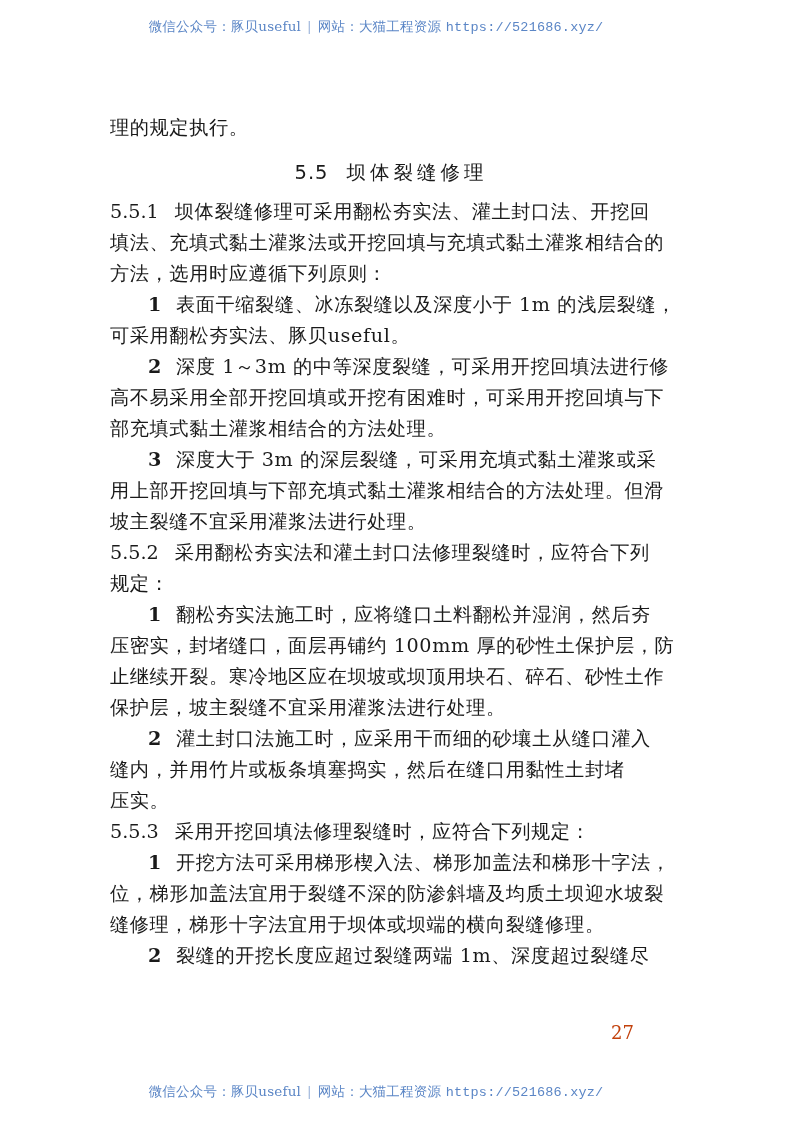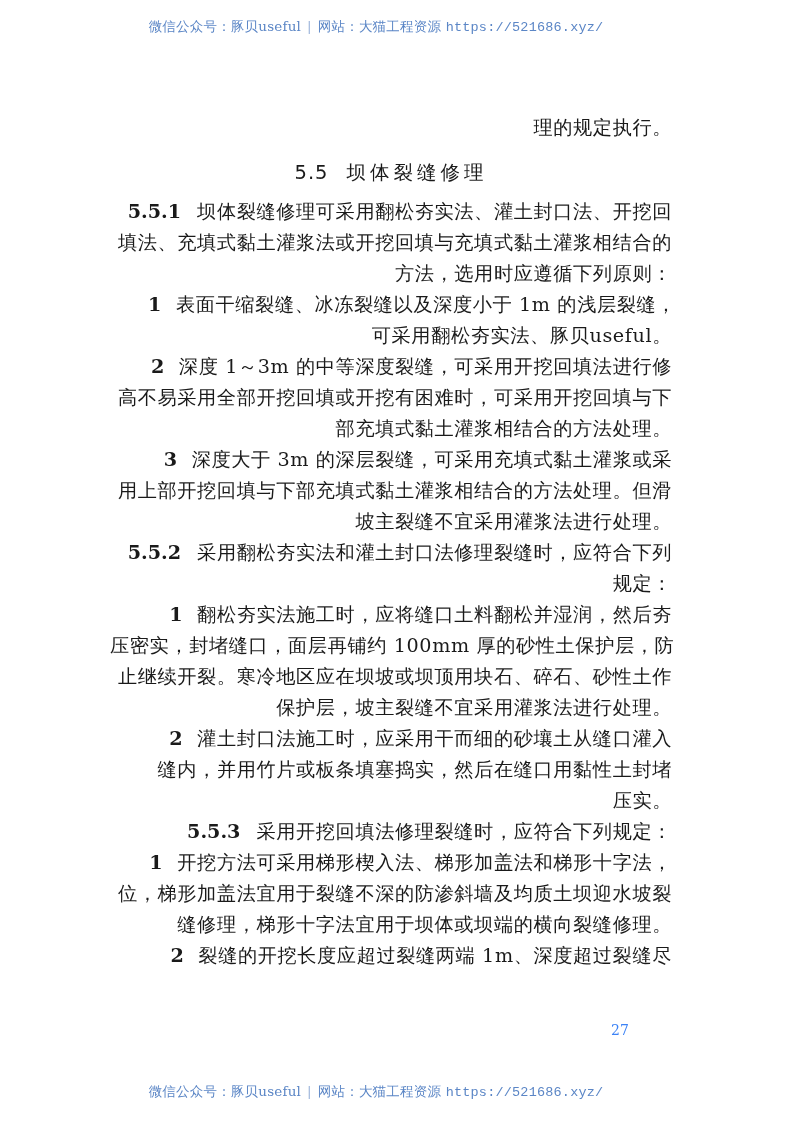--- a/index.html
+++ b/index.html
@@ -16,32 +16,32 @@
   }
   .watermark .mono { font-family: "Liberation Mono", "DejaVu Sans Mono", monospace; }
   .watermark .sep { color: #9ab3da; margin: 0 6px; }
   #wm-top { top: 18px; }
   #wm-bottom { top: 1083px; }
 
   .page {
     position: absolute; left: 110px; top: 112px; width: 562px;
     font-size: 19.2px; line-height: 31px; letter-spacing: 0.6px;
   }
-  .line { white-space: nowrap; height: 31px; text-align: right; }
+  .line { white-space: nowrap; height: 31px; }
   .indent { padding-left: 38px; }
   .heading {
     text-align: center; font-family: "DejaVu Sans", "Liberation Sans", sans-serif;
     font-weight: normal; font-size: 19.5px; letter-spacing: 4px;
     height: 47px; line-height: 47px; margin: 6px 0 0 0;
   }
   .heading .num { margin-right: 18px; letter-spacing: 1px; }
-  .clause-no { font-weight: bold; margin-right: 16px; letter-spacing: 0; }
+  .clause-no { font-weight: normal; margin-right: 16px; letter-spacing: 0; }
   .item-no { font-weight: bold; margin-right: 14px; }
   .pageno {
-    position: absolute; left: 611px; top: 1022px; font-size: 14px; color: #3b82f6;
+    position: absolute; left: 611px; top: 1022px; font-size: 18px; color: #c2410c;
   }
 </style>
 </head>
 <body>
 
 <div class="watermark" id="wm-top">
   <span>微信公众号：豚贝useful</span><span class="sep">|</span><span>网站：大猫工程资源</span>
   <span class="mono">https://521686.xyz/</span>
 </div>
 

